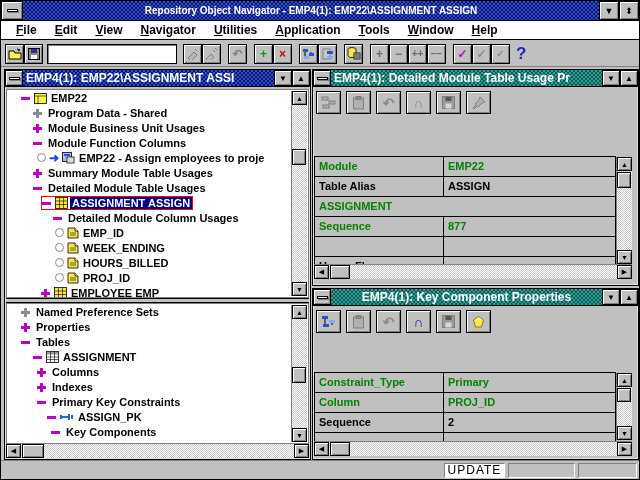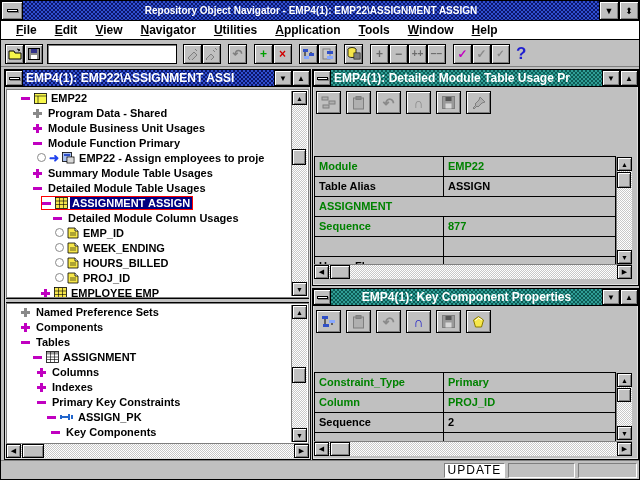--- a/index.html
+++ b/index.html
@@ -242,21 +242,21 @@
       <div class="trow" style="padding-left:26px">
         <span class="exp plus gray"></span>
         <span class="tlabel">Program Data - Shared</span>
       </div>
       <div class="trow" style="padding-left:26px">
         <span class="exp plus"></span>
         <span class="tlabel">Module Business Unit Usages</span>
       </div>
       <div class="trow" style="padding-left:26px">
         <span class="exp minus"></span>
-        <span class="tlabel">Module Function Primary</span>
+        <span class="tlabel">Module Function Columns</span>
       </div>
       <div class="trow" style="padding-left:30px">
         <span class="radio"></span>
         <span class="arrow-glyph">➜</span>
         <span class="ticon">
             <svg width="13" height="12" viewBox="0 0 13 12">
               <rect x="0.5" y="0.5" width="9" height="9" fill="#a8c0f0" stroke="#000" stroke-width="0.8"></rect>
               <rect x="2" y="2" width="6" height="2" fill="#3050c8"></rect>
               <rect x="5" y="5" width="7" height="6" fill="#fff" stroke="#000" stroke-width="0.8"></rect>
               <path d="M6 7h5M6 9h5" stroke="#7f7f7f" stroke-width="0.6"></path>
@@ -352,21 +352,21 @@
 
     <div style="position:absolute; left:1px; top:228px; width:303px; height:5px; background:#c0c0c0; border-top:1px solid #000; border-bottom:1px solid #000;"></div>
 
     <div class="tree" style="left:1px; top:233px; width:303px; height:141px;">
       <div class="trow" style="padding-left:14px">
         <span class="exp plus gray"></span>
         <span class="tlabel">Named Preference Sets</span>
       </div>
       <div class="trow" style="padding-left:14px">
         <span class="exp plus"></span>
-        <span class="tlabel">Components</span>
+        <span class="tlabel">Properties</span>
       </div>
       <div class="trow" style="padding-left:14px">
         <span class="exp minus"></span>
         <span class="tlabel">Tables</span>
       </div>
       <div class="trow" style="padding-left:26px">
         <span class="exp minus"></span>
         <span class="ticon">
             <svg width="13" height="12" viewBox="0 0 13 12">
               <rect x="0.5" y="0.5" width="12" height="11" fill="#fff" stroke="#000" stroke-width="0.8"></rect>

